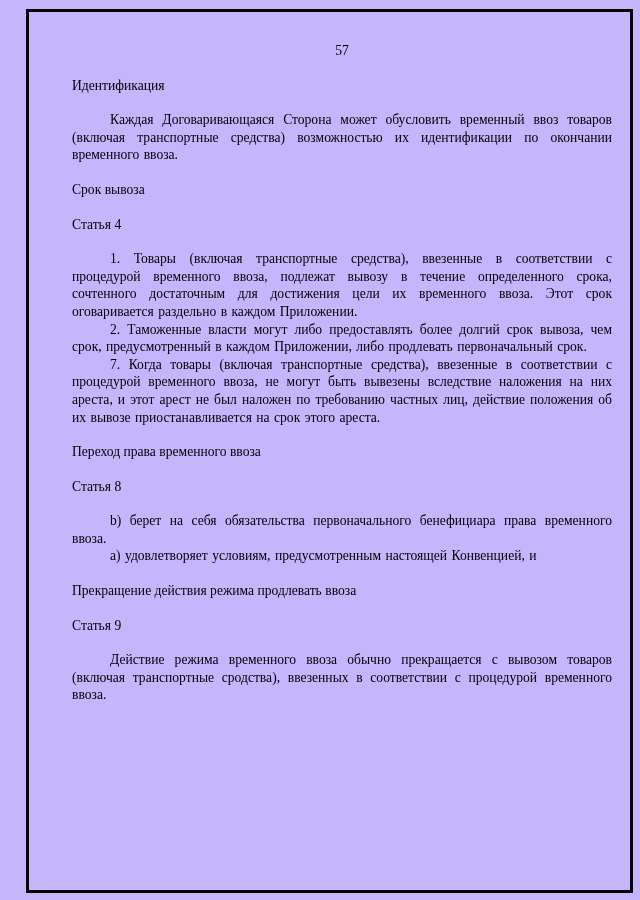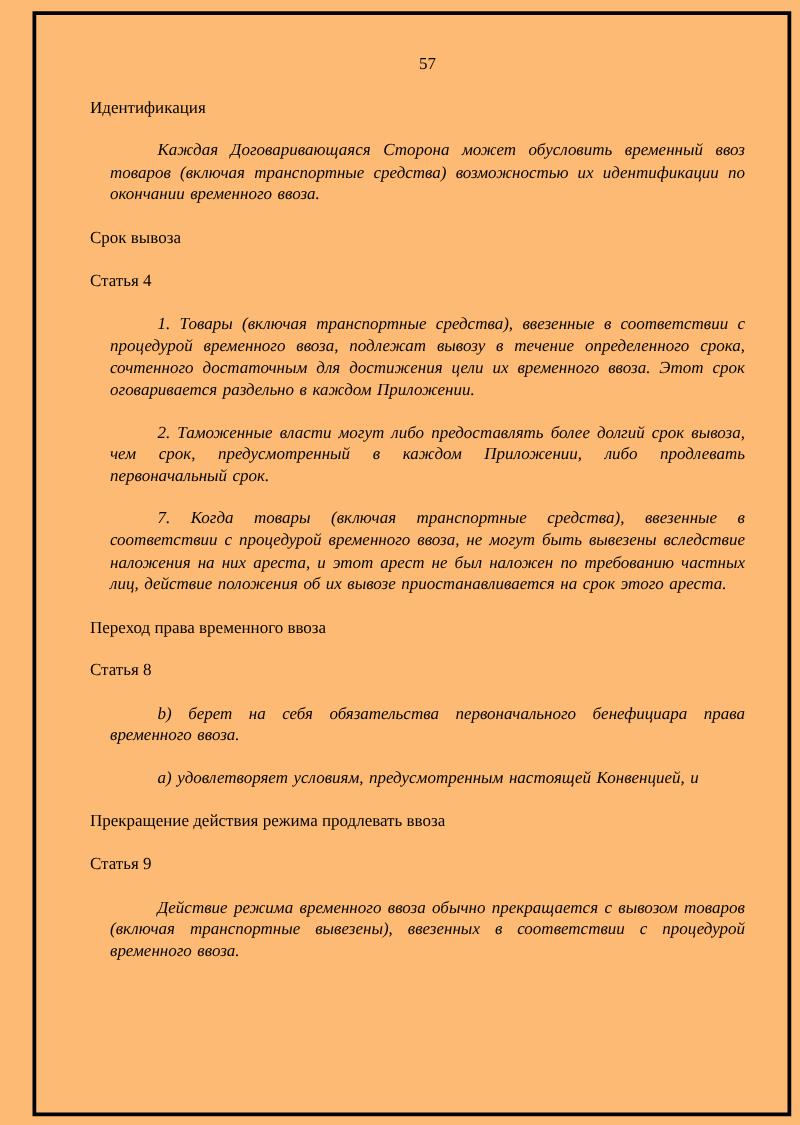--- a/index.html
+++ b/index.html
@@ -4,21 +4,21 @@
 <style>
   html, body {
     margin: 0;
     padding: 0;
     background: #ffffff;
   }
   .page {
     position: relative;
     width: 640px;
     height: 900px;
-    background: #fdba74;
+    background: #c4b5fd;
     font-family: "Liberation Serif", "DejaVu Serif", serif;
     color: #000000;
     overflow: hidden;
   }
   .frame {
     position: absolute;
     top: 9px;
     left: 26px;
     right: 7px;
     bottom: 7px;
@@ -36,25 +36,24 @@
   .pagenum {
     text-align: center;
     margin: 0 0 13px 0;
   }
   .heading {
     text-align: left;
     margin: 17px 0 17px 0;
     white-space: nowrap;
   }
   .para {
-    margin: 16px;
+    margin: 0;
     text-align: justify;
     text-indent: 38px;
     word-spacing: 1px;
-    font-style: italic;
   }
 </style>
 </head>
 <body>
 
 <div class="page">
   <div class="frame"></div>
   <div class="content">
 
     <div class="pagenum">57</div>
@@ -68,16 +67,16 @@
     <p class="para">2. Таможенные власти могут либо предоставлять более долгий срок вывоза, чем срок, предусмотренный в каждом Приложении, либо продлевать первоначальный срок.</p>
     <p class="para">7. Когда товары (включая транспортные средства), ввезенные в соответствии с процедурой временного ввоза, не могут быть вывезены вследствие наложения на них ареста, и этот арест не был наложен по требованию частных лиц, действие положения об их вывозе приостанавливается на срок этого ареста.</p>
 
     <div class="heading">Переход права временного ввоза</div>
     <div class="heading">Статья 8</div>
     <p class="para">b) берет на себя обязательства первоначального бенефициара права временного ввоза.</p>
     <p class="para">а) удовлетворяет условиям, предусмотренным настоящей Конвенцией, и</p>
 
     <div class="heading">Прекращение действия режима продлевать ввоза</div>
     <div class="heading">Статья 9</div>
-    <p class="para">Действие режима временного ввоза обычно прекращается с вывозом товаров (включая транспортные вывезены), ввезенных в соответствии с процедурой временного ввоза.</p>
+    <p class="para">Действие режима временного ввоза обычно прекращается с вывозом товаров (включая транспортные сродства), ввезенных в соответствии с процедурой временного ввоза.</p>
 
   </div>
 </div>
 
 </body></html>

